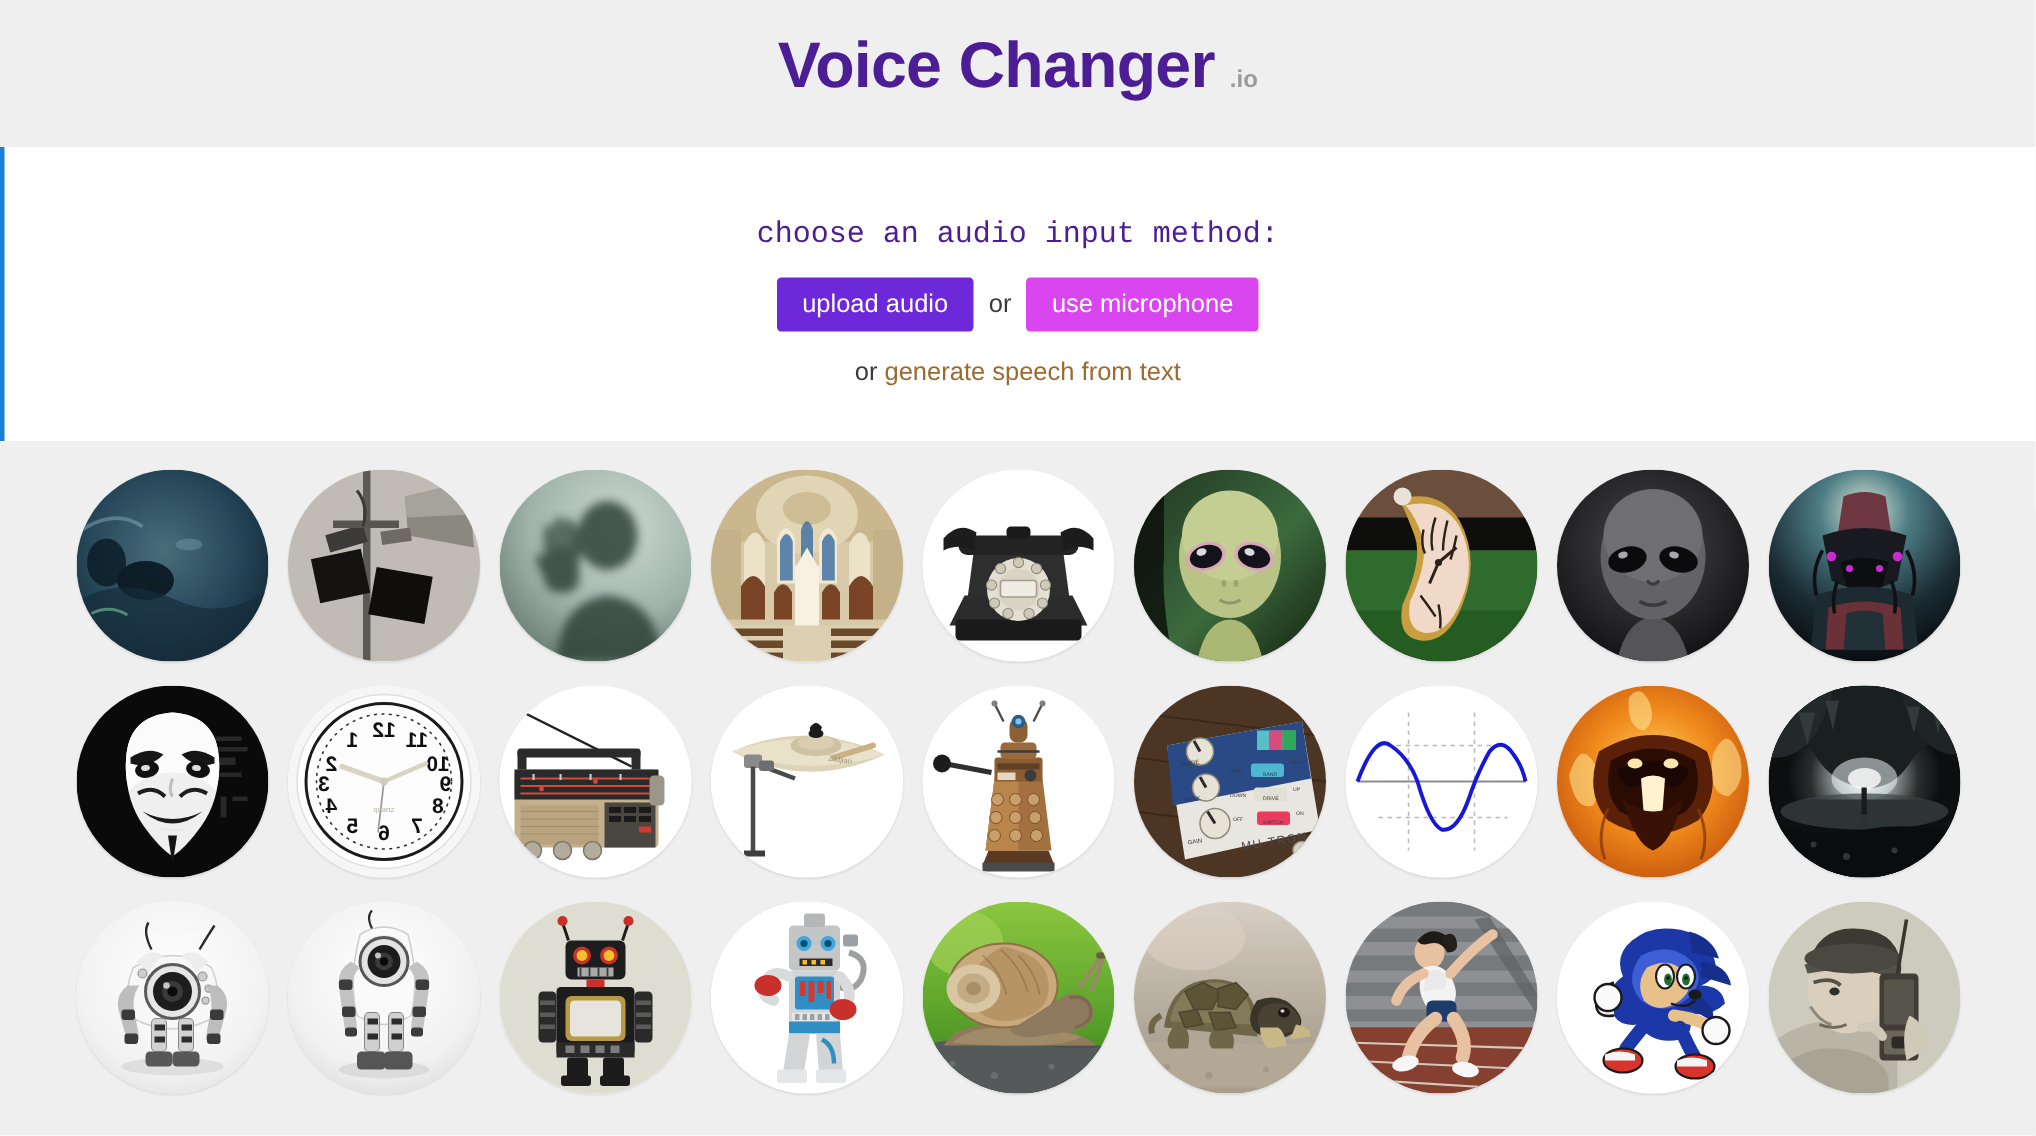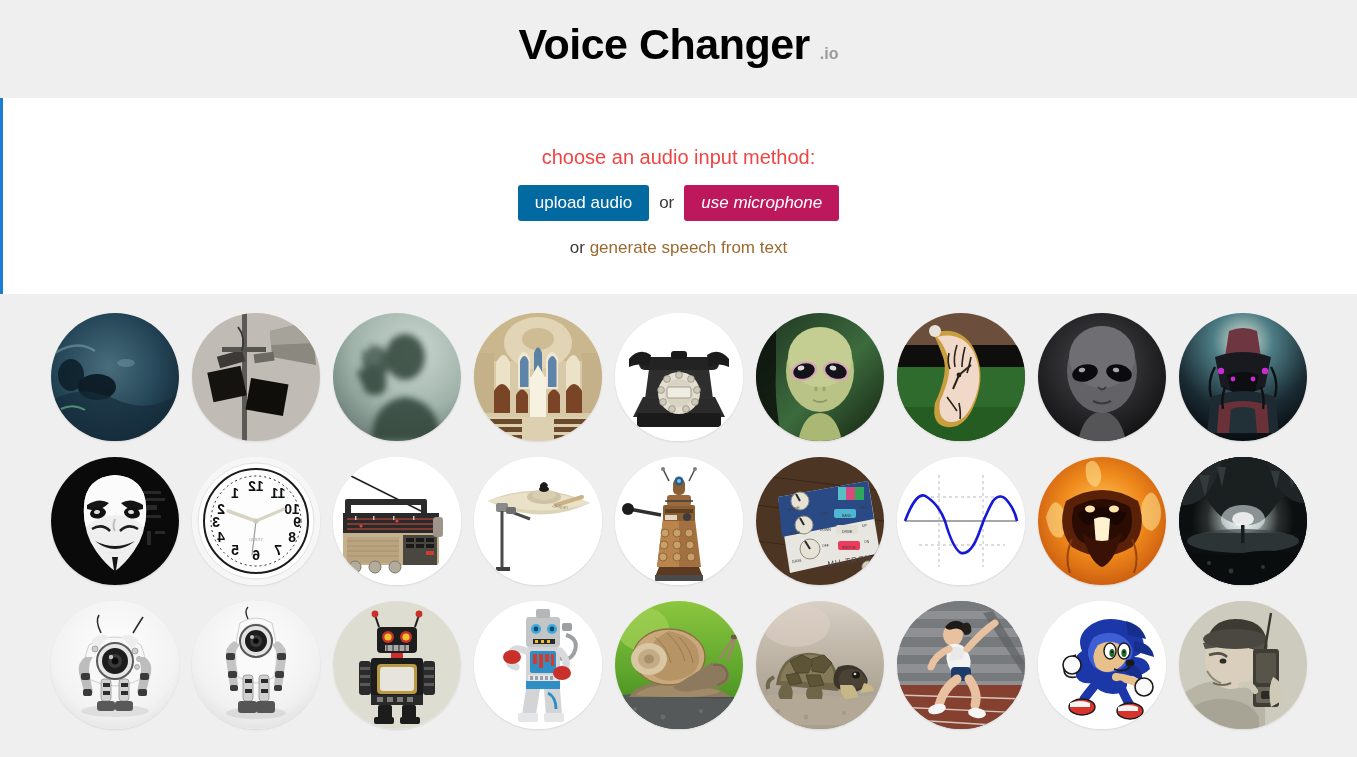--- a/index.html
+++ b/index.html
@@ -23,21 +23,21 @@
     position: relative;
   }
   .brand {
     display: flex;
     align-items: baseline;
     transform: translateY(-5px);
   }
   .brand-title {
     font-size: 43px;
     font-weight: 700;
-    color: #000000;
+    color: #4c1d95;
     letter-spacing: -0.5px;
     line-height: 1;
   }
   .brand-suffix {
     font-size: 16px;
     color: #9a9a9a;
     margin-left: 10px;
     line-height: 1;
     font-weight: 700;
   }
@@ -55,42 +55,43 @@
   .accent-stripe {
     position: absolute;
     left: 0; top: 0;
     width: 3px;
     height: 196px;
     background: #1a7fd4;
   }
   .chooser-prompt {
     margin-top: 49px;
     font-size: 20px;
-    color: #ef4444;
+    color: #4c1d95;
     line-height: 1;
+    font-family: Liberation Mono, monospace;
   }
   .btn-row {
     margin-top: 18px;
     display: flex;
     align-items: center;
     gap: 0;
   }
   .btn {
     border: none;
     border-radius: 3px;
     color: #ffffff;
     font-size: 17px;
     font-family: "Liberation Sans", sans-serif;
     padding: 9px 17px 10px 17px;
     cursor: pointer;
     line-height: 1;
     white-space: nowrap;
   }
-  .btn-upload { background: #0369a1; }
-  .btn-mic    { background: #be185d; font-style: italic; }
+  .btn-upload { background: #6d28d9; }
+  .btn-mic    { background: #d946ef; }
   .btn-sep {
     font-size: 17px;
     color: #3a3a3a;
     padding: 0 10px;
   }
   .alt-row {
     margin-top: 18px;
     font-size: 17px;
     color: #3a3a3a;
     line-height: 1;

